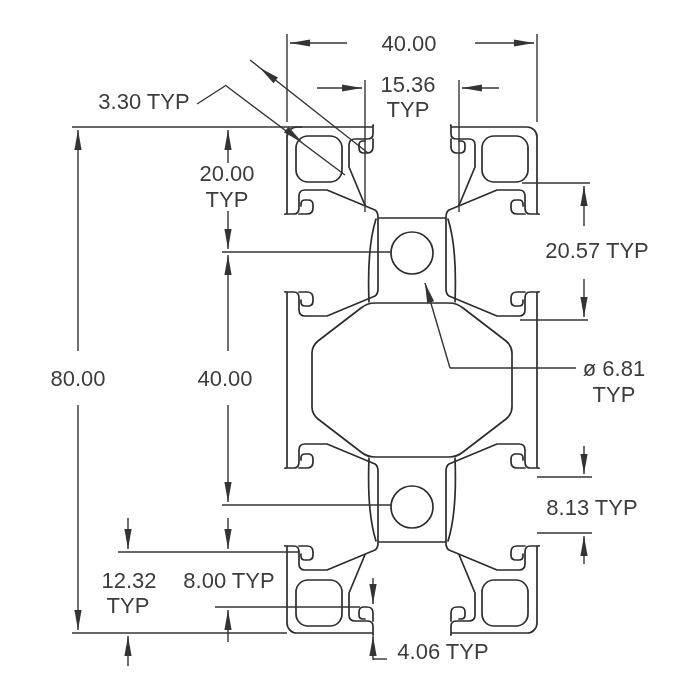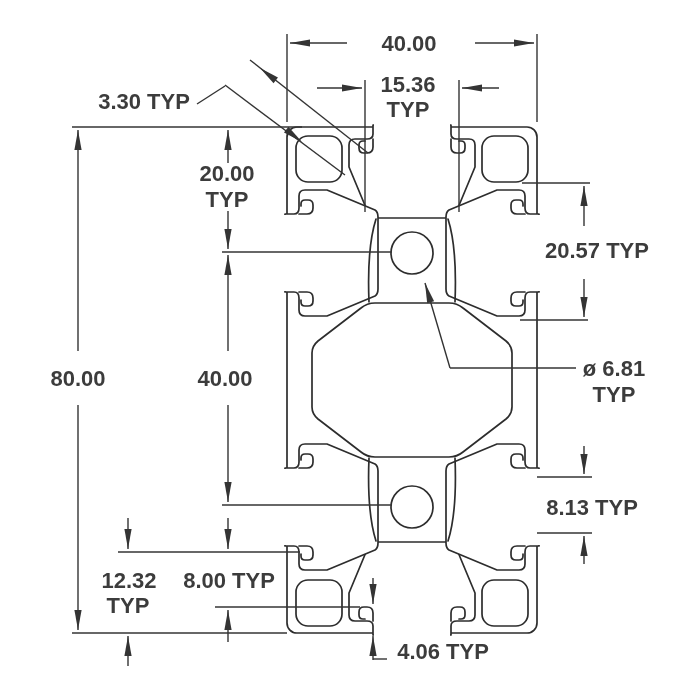--- a/index.html
+++ b/index.html
@@ -1,16 +1,16 @@
 <!DOCTYPE html>
 <html><head>
 <meta charset="utf-8">
 <style>
   html,body{margin:0;padding:0;background:#ffffff;}
-  .sheet{position:relative;width:700px;height:700px;background:#ffffff;overflow:hidden;font-weight:bold;}
+  .sheet{position:relative;width:700px;height:700px;background:#ffffff;overflow:hidden;}
   svg text{font-family:"Liberation Sans","DejaVu Sans",sans-serif;font-size:22px;fill:#3c3c3c;text-anchor:middle;}
   .pf{stroke:#2d2d2d;stroke-width:1.7;stroke-linejoin:round;stroke-linecap:round;}
   .dl{stroke:#343434;stroke-width:1.4;fill:none;stroke-linecap:butt;}
 </style>
 </head>
 <body>
 
 <div class="sheet">
 <svg width="700" height="700" viewBox="0 0 700 700">
   <defs>

